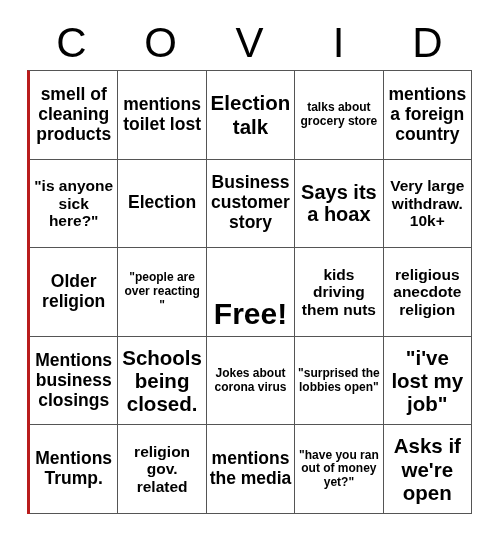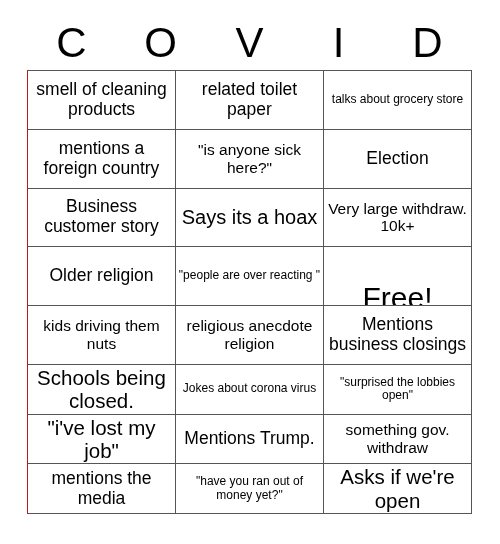--- a/index.html
+++ b/index.html
@@ -44,25 +44,26 @@
   }
 
   
   #grid {
     position: absolute;
     left: 27px;
     top: 70px;
     width: 445px;
     height: 444px;
     display: grid;
-    grid-template-columns: repeat(3, 1fr);
+    grid-template-columns: repeat(5, 1fr);
     grid-template-rows: repeat(5, 1fr);
     border-top: 1px solid #555555;
-    border-left: 1px solid #b91c1c;
+    border-left: 3px solid #b91c1c;
     box-sizing: border-box;
+    font-weight: bold;
   }
 
   .cell {
     border-right: 1px solid #555555;
     border-bottom: 1px solid #555555;
     box-sizing: border-box;
     display: flex;
     align-items: center;
     justify-content: center;
     text-align: center;
@@ -97,21 +98,24 @@
       <div class="header-letter">V</div>
       <div class="header-letter">I</div>
       <div class="header-letter">D</div>
     </div>
 
   <div id="grid">
       <div class="cell fs-m">
         <span class="cell-text">smell of cleaning products</span>
       </div>
       <div class="cell fs-m">
-        <span class="cell-text">related toilet paper</span>
+        <span class="cell-text">mentions toilet lost</span>
+      </div>
+      <div class="cell fs-l">
+        <span class="cell-text">Election talk</span>
       </div>
       <div class="cell fs-xs">
         <span class="cell-text">talks about grocery store</span>
       </div>
       <div class="cell fs-m">
         <span class="cell-text">mentions a foreign country</span>
       </div>
       <div class="cell fs-s">
         <span class="cell-text">"is anyone sick here?"</span>
       </div>
@@ -154,21 +158,21 @@
       <div class="cell fs-xs">
         <span class="cell-text">"surprised the lobbies open"</span>
       </div>
       <div class="cell fs-l">
         <span class="cell-text">"i've lost my job"</span>
       </div>
       <div class="cell fs-m">
         <span class="cell-text">Mentions Trump.</span>
       </div>
       <div class="cell fs-s">
-        <span class="cell-text">something gov. withdraw</span>
+        <span class="cell-text">religion gov. related</span>
       </div>
       <div class="cell fs-m">
         <span class="cell-text">mentions the media</span>
       </div>
       <div class="cell fs-xs">
         <span class="cell-text">"have you ran out of money yet?"</span>
       </div>
       <div class="cell fs-l">
         <span class="cell-text">Asks if we're open</span>
       </div>

